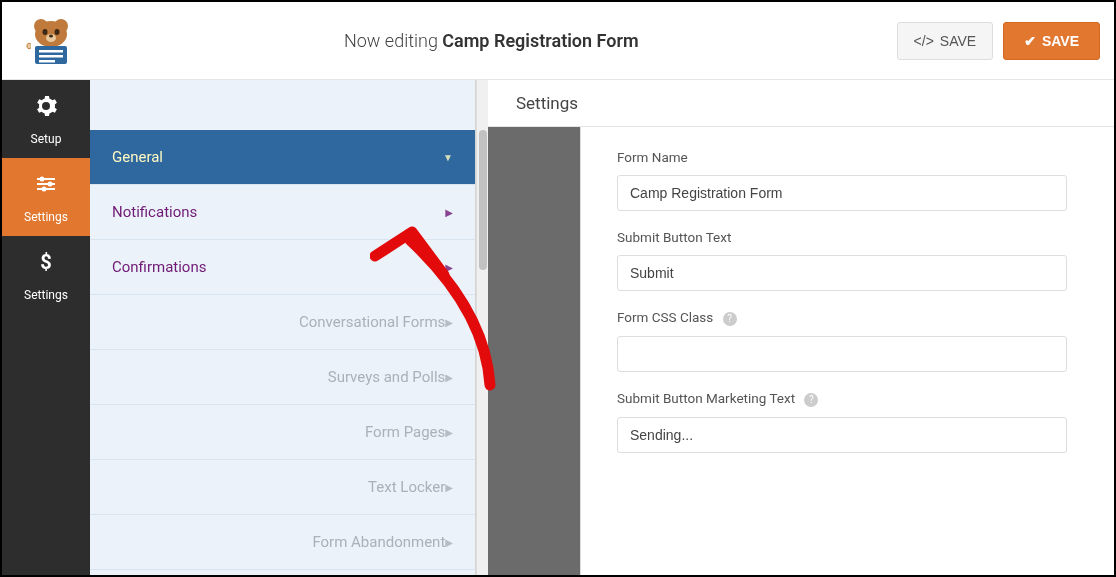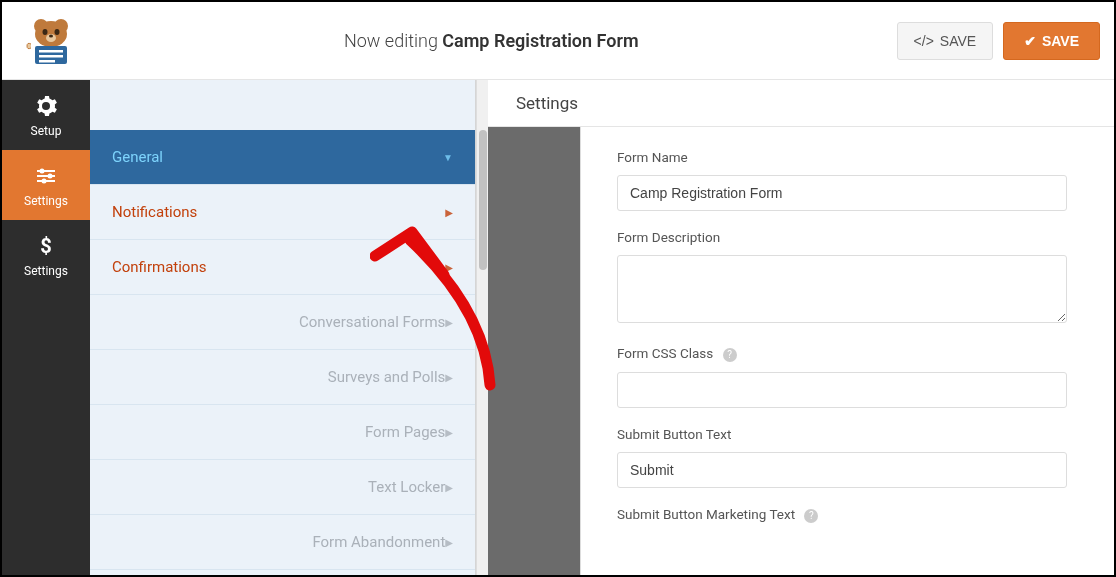--- a/index.html
+++ b/index.html
@@ -11,31 +11,31 @@
     .logo svg { width: 60px; height: 50px; }
     .topbar-center { text-align: center; flex: 1; font-size: 18px; color: #444; font-weight: 300; }
     .topbar-center strong { font-weight: 600; color: #333; }
     .topbar-right { display: flex; gap: 10px; }
     .btn-embed { background: #f5f5f5; border: 1px solid #ddd; color: #555; padding: 10px 16px; font-size: 14px; font-weight: 500; cursor: pointer; border-radius: 3px; display: flex; align-items: center; gap: 6px; }
     .btn-save { background: #e27730; border: 1px solid #d4681f; color: #fff; padding: 10px 20px; font-size: 14px; font-weight: 600; cursor: pointer; border-radius: 3px; display: flex; align-items: center; gap: 6px; }
     
     .main { flex: 1; display: flex; overflow: hidden; }
     
     .sidebar-nav { width: 88px; background: #2d2d2d; color: #fff; display: flex; flex-direction: column; }
-    .nav-item { display: flex; flex-direction: column; align-items: center; justify-content: center; padding: 14px 0 12px; cursor: pointer; color: #fff; font-size: 12px; gap: 6px; }
+    .nav-item { display: flex; flex-direction: column; align-items: center; justify-content: center; padding: 14px 0 12px; cursor: pointer; color: #fff; font-size: 12px; gap: 14px; }
     .nav-item.active { background: #e27730; }
     .nav-item .icon { font-size: 20px; height: 24px; display: flex; align-items: center; justify-content: center; }
     .nav-item svg { width: 24px; height: 24px; fill: #fff; }
     
     .settings-panel { width: 398px; background: #ebf2f9; display: flex; position: relative; }
     .settings-list { flex: 1; overflow-y: auto; padding-top: 50px; border-right: 1px solid #d5d5d5; }
     .settings-scrollbar { width: 12px; background: #f0f0f0; border-left: 1px solid #ddd; position: relative; }
     .settings-scrollbar-thumb { position: absolute; top: 50px; width: 8px; left: 2px; height: 140px; background: #c1c1c1; border-radius: 4px; }
-    .settings-item { display: flex; align-items: center; justify-content: space-between; padding: 18px 22px; font-size: 15px; border-bottom: 1px solid #d8e5f0; color: #c2410c; cursor: pointer; background: #ebf2f9; }
-    .settings-item.selected { background: #2e689e; color: #7dd3fc; }
+    .settings-item { display: flex; align-items: center; justify-content: space-between; padding: 18px 22px; font-size: 15px; border-bottom: 1px solid #d8e5f0; color: #701a75; cursor: pointer; background: #ebf2f9; }
+    .settings-item.selected { background: #2e689e; color: #fef9c3; }
     .settings-item.disabled { color: #aab1b9; justify-content: flex-end; }
     .settings-item .chev { font-size: 10px; color: inherit; opacity: 0.8; }
     
     .content { flex: 1; display: flex; flex-direction: column; background: #6b6b6b; }
     .content-header { height: 47px; background: #fff; border-bottom: 1px solid #e5e5e5; display: flex; align-items: center; padding: 0 28px; font-size: 17px; color: #444; }
     .content-body { flex: 1; padding: 22px 36px; overflow-y: auto; background: #fff; margin-left: 54px; border-left: 1px solid #ddd; }
     .content-left-strip { width: 38px; background: #6b6b6b; }
     .content-wrap { flex: 1; display: flex; overflow: hidden; }
     
     .form-group { margin-bottom: 18px; }
@@ -167,38 +167,35 @@
         <span>Settings</span>
       </div>
       <div class="content-wrap">
         <div class="content-left-strip"></div>
         <div class="content-body">
           <div class="form-group">
             <label class="form-label">Form Name</label>
             <input class="form-input" value="Camp Registration Form" style="">
           </div>
           <div class="form-group">
-            <label class="form-label">Form Description</label>
-            <textarea class="form-textarea" style=""></textarea>
+            <label class="form-label">Submit Button Text</label>
+            <input class="form-input" value="Submit" style="">
           </div>
           <div class="form-group">
             <label class="form-label">
               <span>Form CSS Class</span>
               <span class="help">?</span>
             </label>
             <input class="form-input" value="" style="">
           </div>
           <div class="form-group">
-            <label class="form-label">Submit Button Text</label>
-            <input class="form-input" value="Submit" style="">
-          </div>
-          <div class="form-group">
             <label class="form-label">
               <span>Submit Button Marketing Text</span>
               <span class="help">?</span>
             </label>
+            <input class="form-input" value="Sending..." style="">
           </div>
         </div>
       </div>
     </div>
 
   </div>
 </div>
 
 </body></html>

